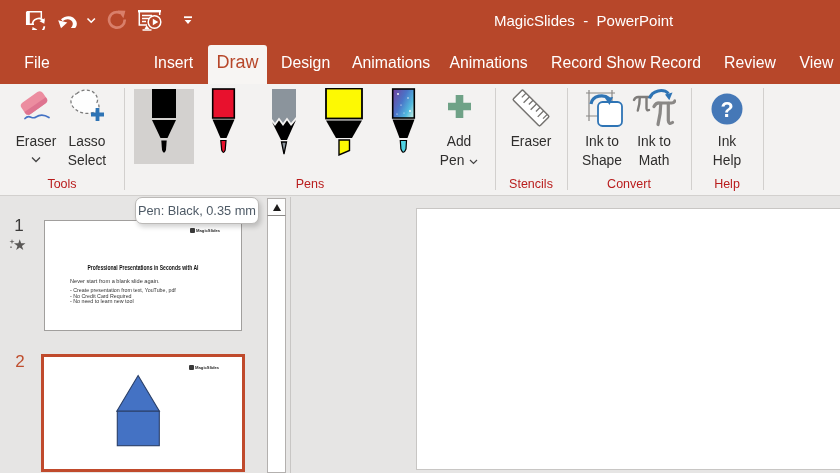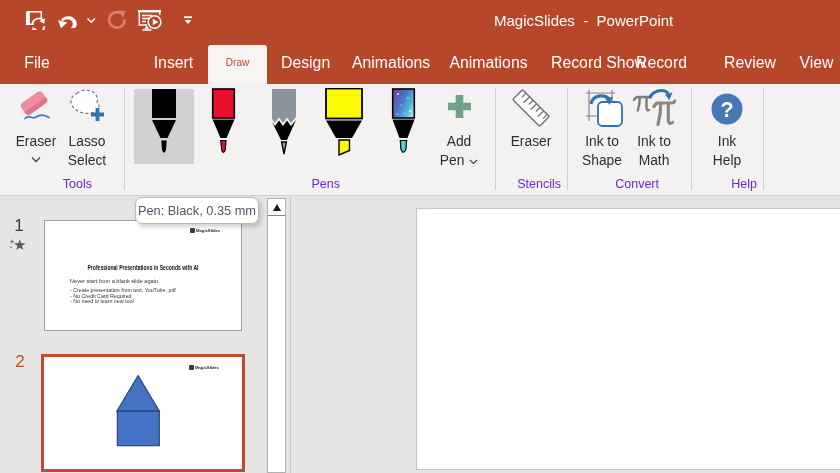--- a/index.html
+++ b/index.html
@@ -5,26 +5,26 @@
   * { margin:0; padding:0; box-sizing:border-box; }
   html,body { width:840px; height:473px; overflow:hidden; font-family:"Liberation Sans", sans-serif; }
   .abs { position:absolute; }
   #app { position:relative; width:840px; height:473px; background:#e6e5e4; }
   
   #titlebar { position:absolute; left:0; top:0; width:840px; height:45px; background:#B7472A; }
   #title { position:absolute; left:494px; top:11.5px; width:300px; color:#fff; font-size:15px; white-space:nowrap; }
   
   #menubar { position:absolute; left:0; top:45px; width:840px; height:39px; background:#B7472A; }
   .tab { position:absolute; top:0; height:39px; line-height:35px; color:#fff; font-size:15.8px; text-align:center; white-space:nowrap; }
-  #drawtab { position:absolute; left:208px; top:0; width:59px; height:39px; background:#f7f5f3; border-radius:3px 3px 0 0; color:#B7472A; font-size:10px; text-align:center; line-height:35px; }
+  #drawtab { position:absolute; left:208px; top:0; width:59px; height:39px; background:#f7f5f3; border-radius:3px 3px 0 0; color:#B7472A; font-size:18px; text-align:center; line-height:35px; }
   
   #ribbon { position:absolute; left:0; top:84px; width:840px; height:112px; background:#f3f2f1; border-bottom:1px solid #d2d0ce; }
   .vsep { position:absolute; top:4px; width:1px; height:102px; background:#d2d0ce; }
   .biglabel { position:absolute; top:47.6px; font-size:13.8px; color:#2f2e2d; text-align:center; line-height:19.5px; }
-  .grplabel { position:absolute; top:92.5px; font-size:12.5px; color:#6d28d9; text-align:right; }
+  .grplabel { position:absolute; top:92.5px; font-size:12.5px; color:#b91c1c; text-align:center; }
   #pensel { position:absolute; left:134px; top:5px; width:60px; height:75px; background:#d3d1cf; }
   
   #content { position:absolute; left:0; top:197px; width:840px; height:276px; background:#e6e5e4; }
   #paneldiv { position:absolute; left:290px; top:0; width:1px; height:276px; background:#c8c6c4; }
   #sbar { position:absolute; left:267px; top:1px; width:19px; height:275px; background:#fff; border:1px solid #b3b0ae; }
   #sbarbtn { position:absolute; left:267px; top:1px; width:19px; height:18px; background:#fdfdfd; border:1px solid #b3b0ae; border-bottom:1px solid #8a8886; }
   #sbarbtn:after { content:""; position:absolute; left:4.5px; top:5px; width:0; height:0; border-left:4.5px solid transparent; border-right:4.5px solid transparent; border-bottom:7px solid #1b1a19; }
   
   #num1 { position:absolute; left:13px; top:216px; width:12px; font-size:17px; color:#3b3a39; text-align:center; }
   #num2 { position:absolute; left:13px; top:351.5px; width:14px; font-size:17px; color:#bf4e2e; text-align:center; }
@@ -77,21 +77,21 @@
     <div id="title">MagicSlides&nbsp; -&nbsp; PowerPoint</div>
   </div>
   <div id="menubar">
     <div class="tab" style="left:22px;width:30px;">File</div>
     <div class="tab" style="left:151px;width:45px;">Insert</div>
     <div id="drawtab">Draw</div>
     <div class="tab" style="left:281px;width:47px;">Design</div>
     <div class="tab" style="left:352px;width:75px;">Animations</div>
     <div class="tab" style="left:449px;width:79px;">Animations</div>
     <div class="tab" style="left:551px;width:76px;">Record Show</div>
-    <div class="tab" style="left:636px;width:51px;">Record</div>
+    <div class="tab" style="left:650px;width:51px;">Record</div>
     <div class="tab" style="left:724px;width:52px;">Review</div>
     <div class="tab" style="left:798px;width:37px;">View</div>
   </div>
   <div id="ribbon">
     <div id="pensel"></div>
     <svg class="abs" style="left:19px;top:5px;" width="34" height="36" viewBox="0 0 34 36">
       <g transform="rotate(-35 15 14)">
         <rect x="2" y="7" width="26" height="14" rx="4" fill="#ec8da0"></rect>
         <path d="M 2 16 h 26 v 1 a 4 4 0 0 1 -4 4 h -18 a 4 4 0 0 1 -4 -4 z" fill="#de7490"></path>
       </g>

